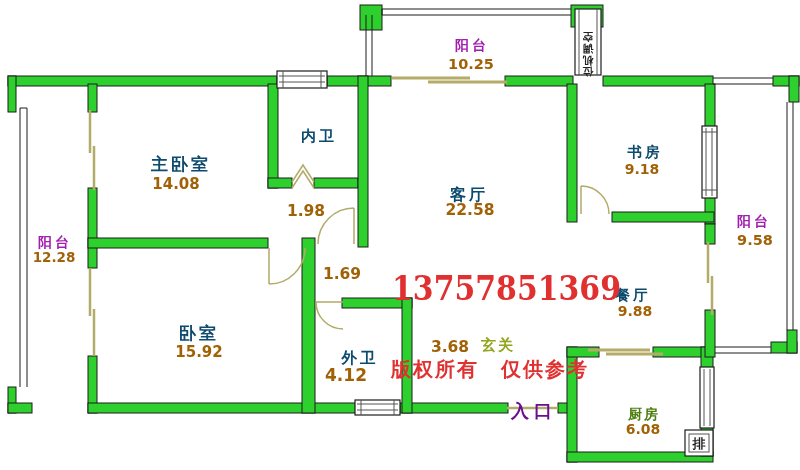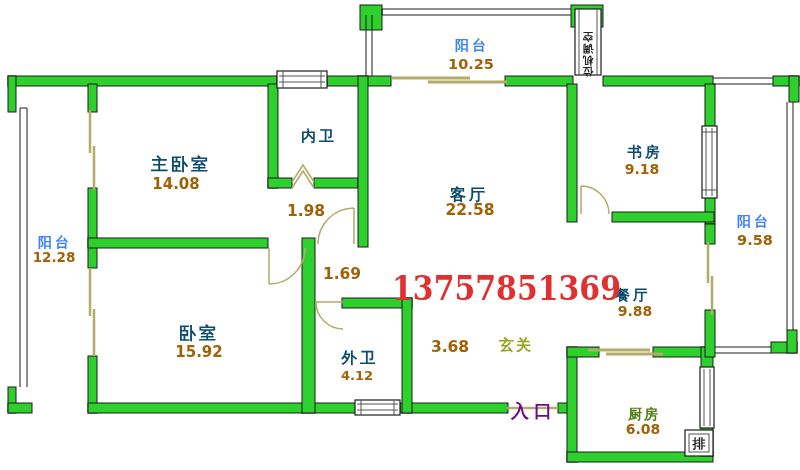--- a/index.html
+++ b/index.html
@@ -10,21 +10,21 @@
   .thin{stroke:#1d1d1d;stroke-width:1;fill:none;}
   .winbox{fill:#ffffff;stroke:#1d1d1d;stroke-width:1.2;}
   .winline{stroke:#555;stroke-width:1;fill:none;}
   .tan{stroke:#b3ab68;stroke-width:2.5;fill:none;}
   .tan3{stroke:#b3ab68;stroke-width:3;fill:none;}
   .door{stroke:#b3ab68;stroke-width:1.5;fill:none;}
   .lbl{position:absolute;transform:translate(-50%,-50%);white-space:nowrap;
        font-weight:bold;line-height:1;z-index:5;}
   .name{color:#0c4a6e;font-size:16px;letter-spacing:3px;}
   .num{color:#a16207;font-size:15px;letter-spacing:0;}
-  .pink{color:#3b82f6;font-size:14px;letter-spacing:3px;}
+  .pink{color:#a21caf;font-size:14px;letter-spacing:3px;}
   .red{color:#4d7c0f;font-size:14px;letter-spacing:2px;}
   .olive{color:#93a51d;font-size:15px;letter-spacing:2px;}
   .entr{color:#6a0d8f;font-size:18px;letter-spacing:5px;}
   .blk{color:#1d1d1d;font-size:13px;}
   .shaft-char{position:absolute;transform:translate(-50%,-50%) rotate(180deg);
        font-size:10.5px;color:#222;font-weight:bold;z-index:4;}
   .wm{position:absolute;color:#e03030;font-family:"DejaVu Serif",serif;
       font-weight:bold;white-space:nowrap;z-index:9;}
   .wm-brand{left:240px;top:126px;font-size:44px;letter-spacing:9px;opacity:.95;}
   .wm-phone{left:392px;top:268px;font-size:34px;transform:scaleX(.88);transform-origin:left top;}
@@ -132,24 +132,24 @@
 
   <div class="lbl name" style="left:319px;top:136px;font-size:15px;z-index:10">内卫</div>
   <div class="lbl num" style="left:306px;top:212px;font-size:15.5px">1.98</div>
 
   <div class="lbl name" style="left:469px;top:195px">客厅</div>
   <div class="lbl num" style="left:470px;top:211px;font-size:15.5px">22.58</div>
 
   <div class="lbl num" style="left:342px;top:275px;font-size:15.5px">1.69</div>
 
   <div class="lbl name" style="left:360px;top:359px;font-size:15.5px">外卫</div>
-  <div class="lbl num" style="left:357px;top:375px;font-size:13px">4.12</div>
+  <div class="lbl num" style="left:346px;top:375px;font-size:17px">4.12</div>
 
   <div class="lbl num" style="left:450px;top:348px;font-size:15.5px">3.68</div>
-  <div class="lbl olive" style="left:516px;top:345px">玄关</div>
+  <div class="lbl olive" style="left:498px;top:345px">玄关</div>
 
   <div class="lbl pink" style="left:472px;top:45px">阳台</div>
   <div class="lbl num" style="left:471px;top:64px;font-size:14.5px">10.25</div>
 
   <div class="lbl name" style="left:645px;top:152px;font-size:14.5px">书房</div>
   <div class="lbl num" style="left:642px;top:169px;font-size:14px">9.18</div>
 
   <div class="lbl pink" style="left:754px;top:221px">阳台</div>
   <div class="lbl num" style="left:755px;top:240px;font-size:14.5px">9.58</div>
 
@@ -161,14 +161,15 @@
 
   <div class="lbl entr" style="left:534px;top:411px">入口</div>
   <div class="lbl blk" style="left:699px;top:443px">排</div>
 
   <div class="shaft-char" style="left:588px;top:36px">空</div>
   <div class="shaft-char" style="left:588px;top:48px">调</div>
   <div class="shaft-char" style="left:588px;top:60px">机</div>
   <div class="shaft-char" style="left:588px;top:71px">位</div>
 
   <div class="wm wm-phone">13757851369</div>
+  <div class="wm wm-notice">版权所有　仅供参考</div>
 
 </div>
 
 </body></html>

